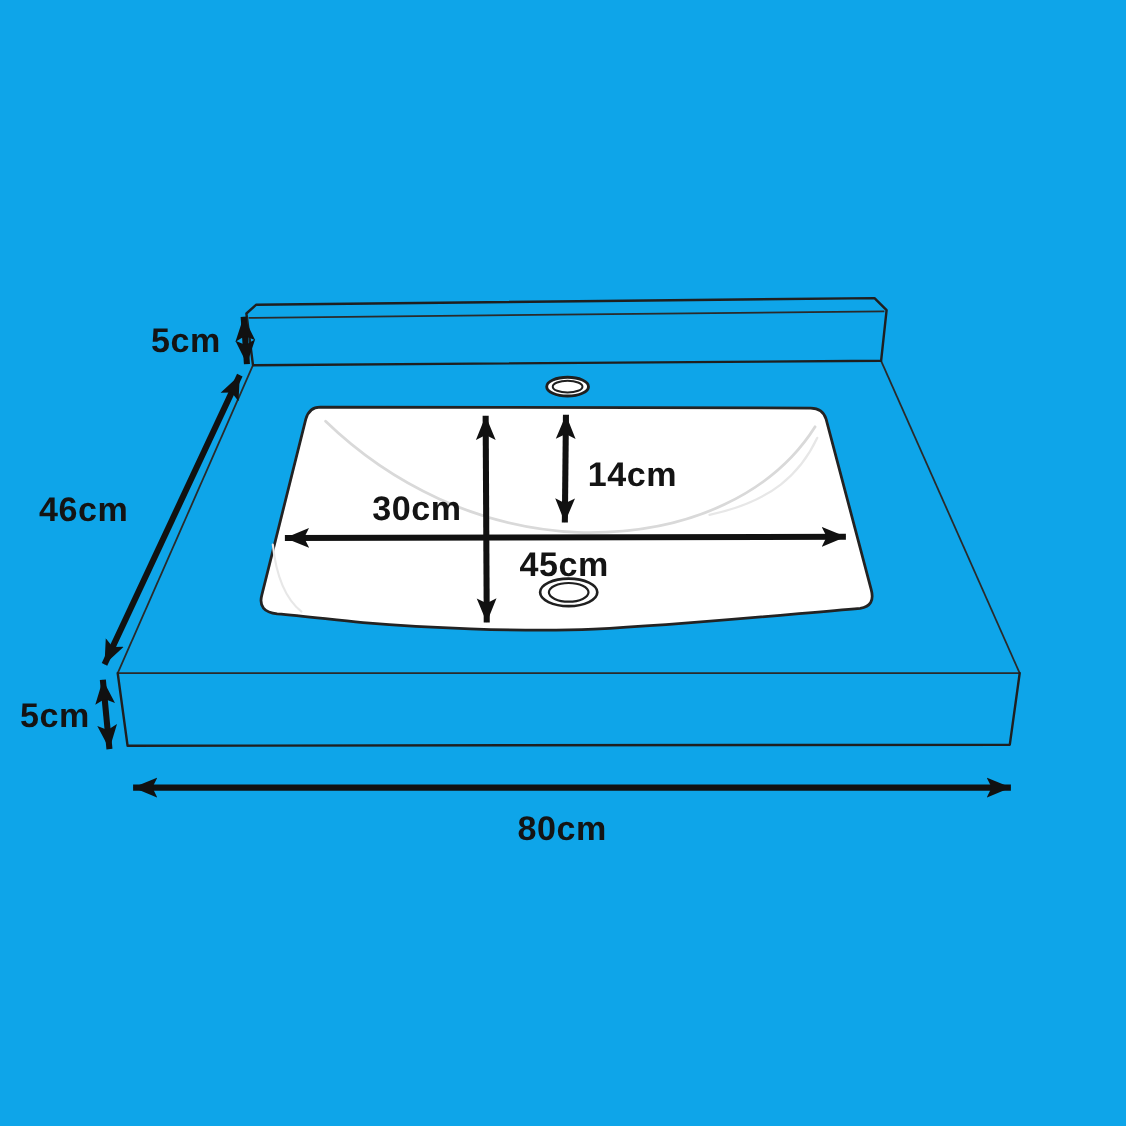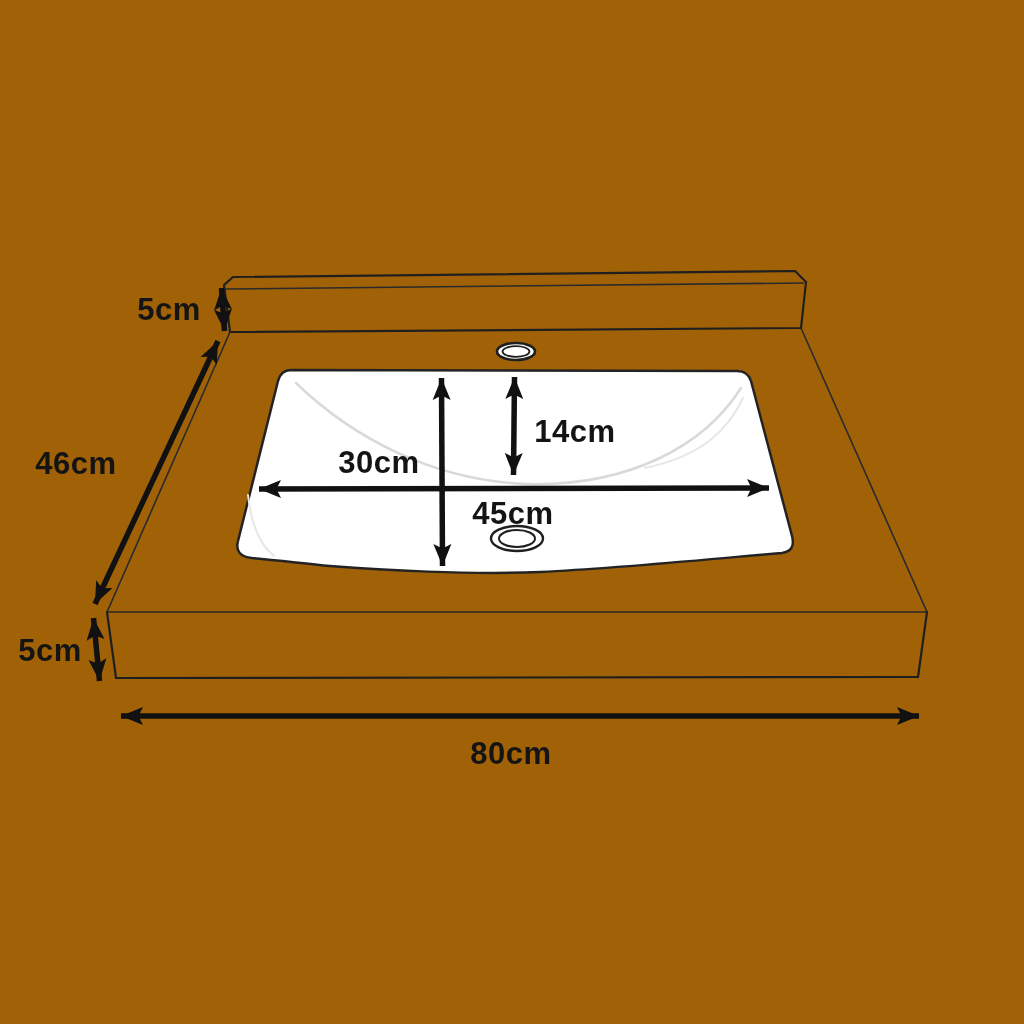--- a/index.html
+++ b/index.html
@@ -8,21 +8,21 @@
     background: #ffffff;
     width: 1024px;
     height: 1024px;
     overflow: hidden;
     font-family: "Liberation Sans", sans-serif;
   }
   .canvas {
     position: relative;
     width: 1024px;
     height: 1024px;
-    background: #a16207;
+    background: #0ea5e9;
   }
   svg { display: block; }
   .outline {
     fill: none;
     stroke: #1f1f1f;
     stroke-width: 2.2;
     stroke-linejoin: round;
     stroke-linecap: round;
   }
   .thin {

